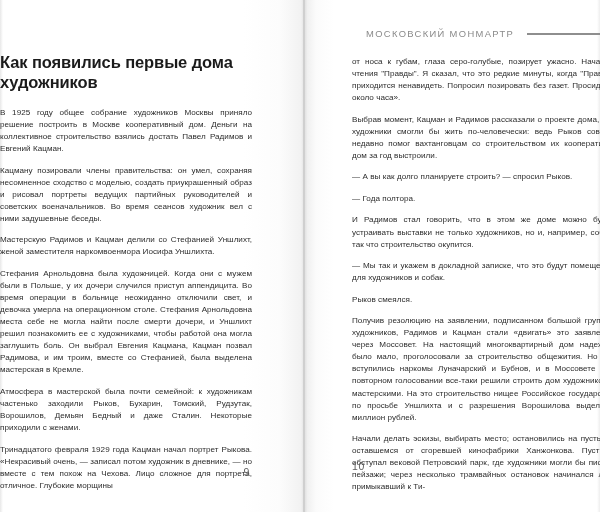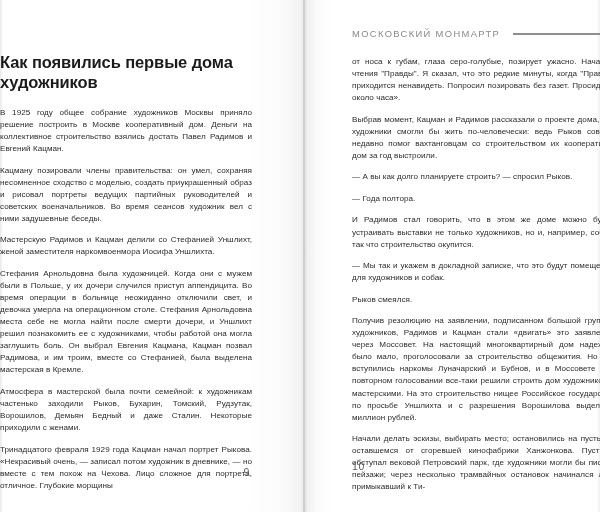--- a/index.html
+++ b/index.html
@@ -97,20 +97,21 @@
     display: flex;
     align-items: center;
     width: 262px;
   }
   .running-head-text {
     font-size: 9.4px;
     letter-spacing: 1.35px;
     color: #8a8a8a;
     white-space: nowrap;
     font-weight: 400;
+    margin-left: 14px;
   }
   .running-head-rule {
     flex: 1 1 auto;
     height: 2.2px;
     background: #8e8e8e;
     margin-left: 13px;
     margin-top: 1px;
   }
 
   

